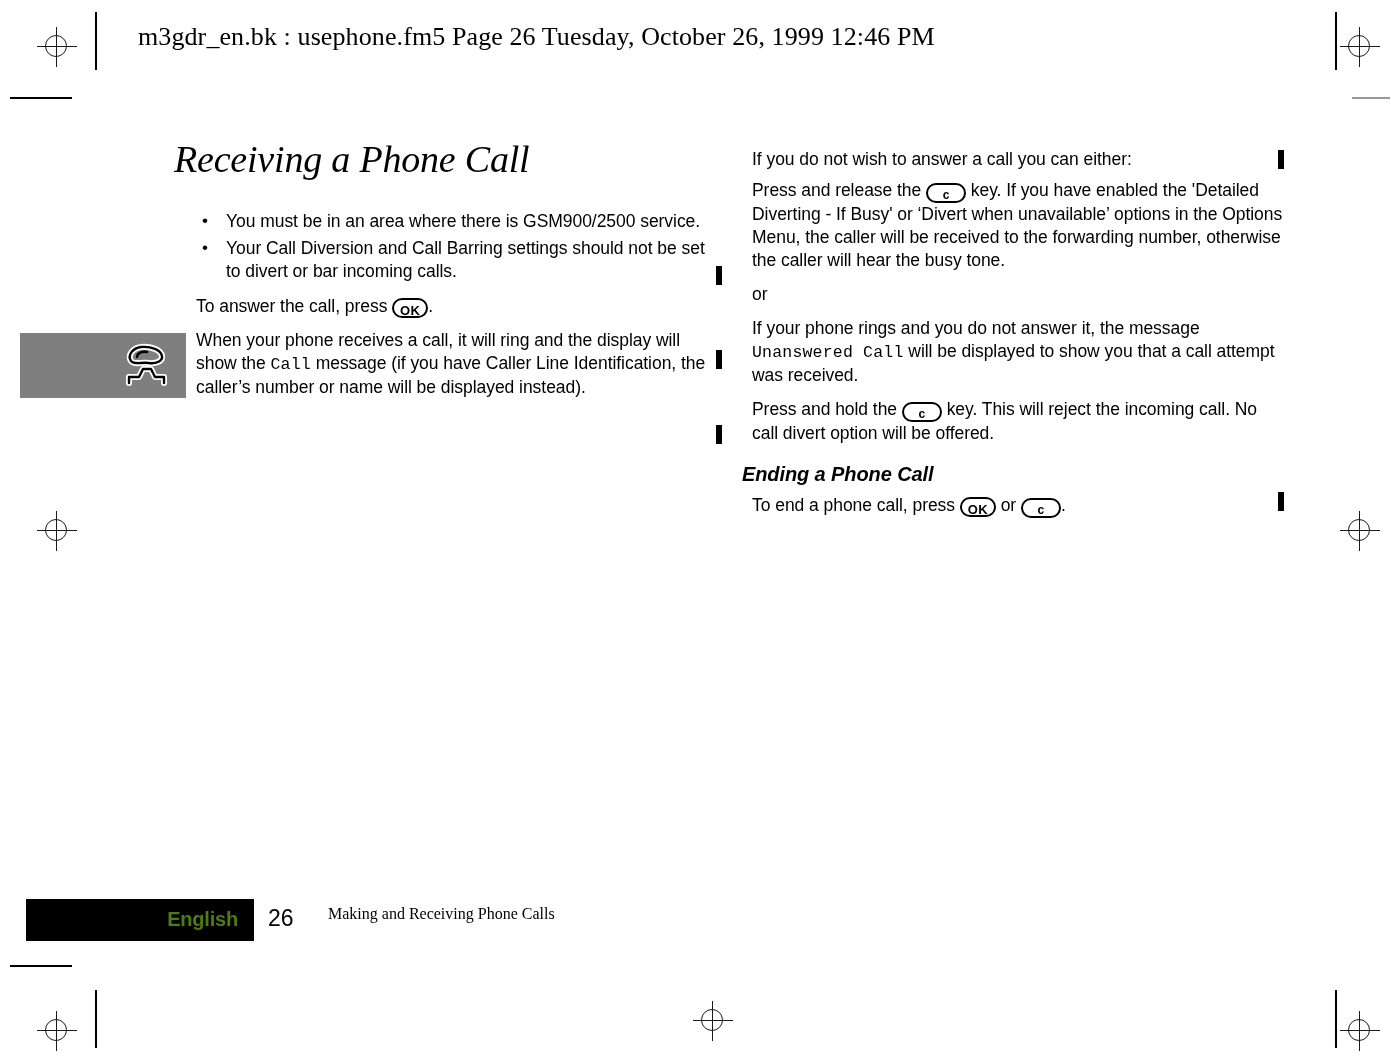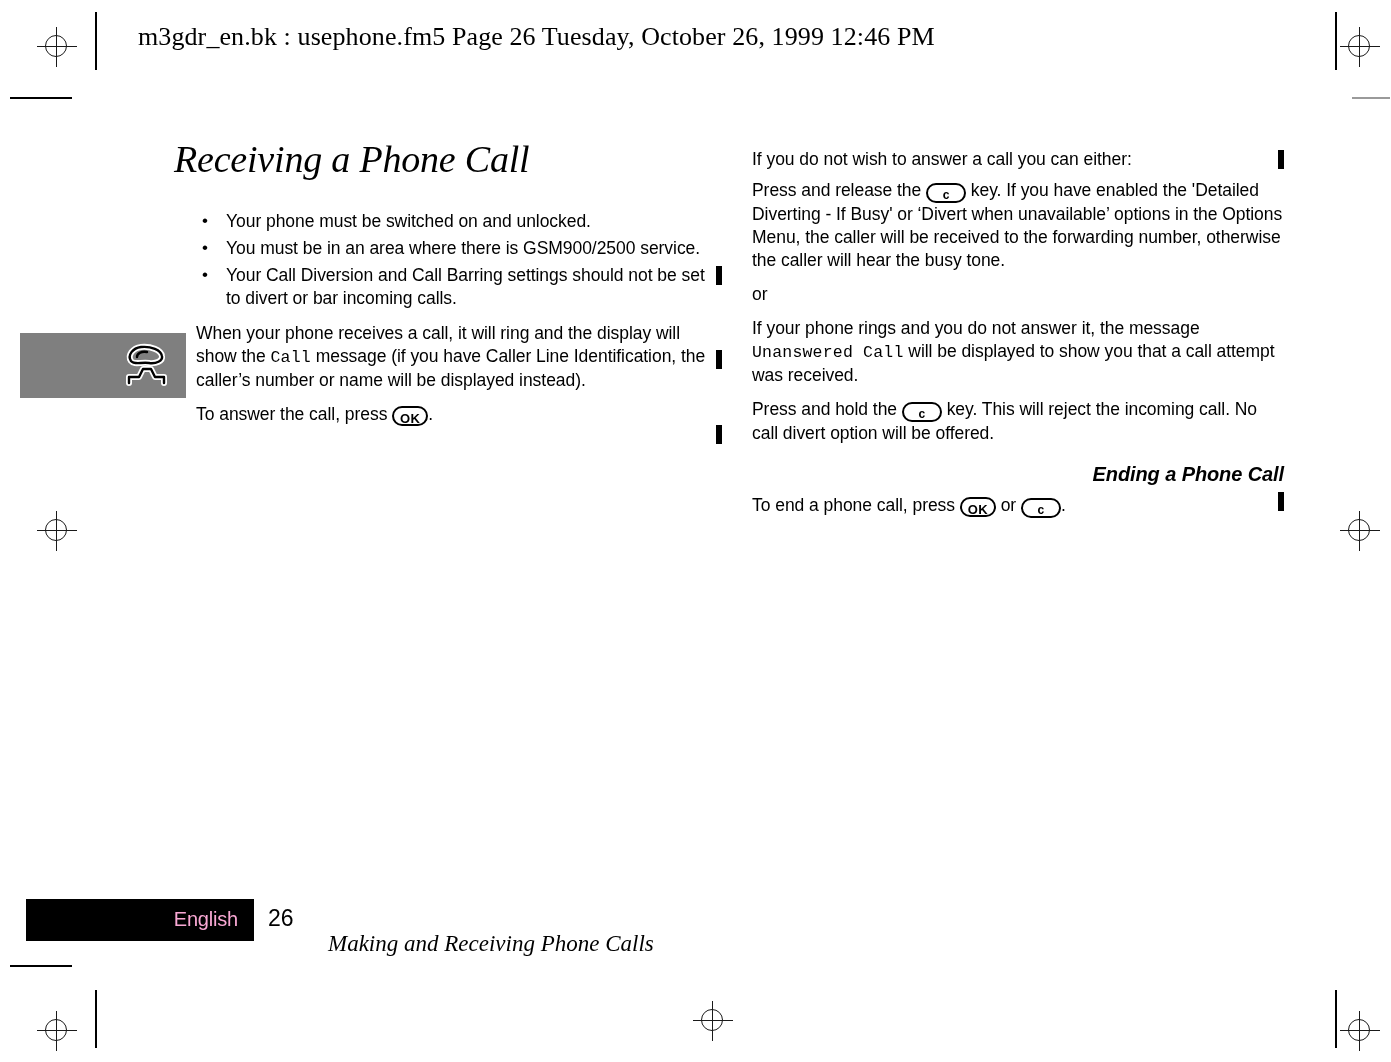--- a/index.html
+++ b/index.html
@@ -91,21 +91,20 @@
     letter-spacing: -0.2px;
   }
 
   h2.section-title {
     font-family: "Liberation Sans", sans-serif;
     font-style: italic;
     font-weight: bold;
     font-size: 20px;
     margin: 18px 0 8px -10px;
     letter-spacing: -0.1px;
-    text-align: right;
   }
 
   p.body-text {
     font-size: 17.5px;
     line-height: 23px;
     margin: 8px 0 11px 0;
     letter-spacing: -0.05px;
   }
   p.tight { margin-bottom: 4px; }
 
@@ -195,39 +194,38 @@
     left: 26px;
     top: 899px;
     width: 228px;
     height: 42px;
     background: #000;
   }
   .footer-lang span {
     position: absolute;
     right: 16px;
     top: 9px;
-    color: #f9a8d4;
+    color: #4d7c0f;
     font-size: 20px;
-    font-weight: normal;
+    font-weight: bold;
     letter-spacing: -0.2px;
   }
   .footer-page {
     position: absolute;
     left: 268px;
     top: 905px;
     font-size: 23px;
     font-weight: normal;
   }
   .footer-title {
     position: absolute;
     left: 328px;
-    top: 931px;
+    top: 905px;
     font-family: "Liberation Serif", serif;
-    font-style: italic;
-    font-size: 23px;
+    font-size: 16px;
     white-space: nowrap;
   }
 </style>
 </head>
 <body>
 
 <div class="crop-line" style="left:95px; top:12px; width:1.5px; height:58px;"></div>
 <div class="crop-line" style="left:10px; top:97px; width:62px; height:1.5px;"></div>
 <div class="reg-mark" style="left:34px; top:24px;">
   <div class="circle"></div>
@@ -293,28 +291,27 @@
         </g>
       </svg>
     </div>
   </div>
 
   <div class="col col-left">
     <h1 class="chapter-title">Receiving a Phone Call</h1>
 
 
     <ul class="bullets">
-      <li>Your phone must be switched on and unlocked.</li>
       <li>You must be in an area where there is GSM900/2500 service.</li>
       <li>Your Call Diversion and Call Barring settings should not be set to divert or bar incoming calls.</li>
     </ul>
 
+    <p class="body-text"><span>To answer the call, press </span><span class="key key-ok">OK</span><span>.</span></p>
+
     <p class="body-text"><span>When your phone receives a call, it will ring and the display will show the </span><span class="lcd">Call</span><span> message (if you have Caller Line Identification, the caller’s number or name will be displayed instead).</span></p>
-
-    <p class="body-text"><span>To answer the call, press </span><span class="key key-ok">OK</span><span>.</span></p>
   </div>
 
   <div class="col col-right">
     <p class="body-text tight">If you do not wish to answer a call you can either:</p>
 
     <p class="body-text indent"><span>Press and release the </span><span class="key key-c">c</span><span> key. If you have enabled the 'Detailed Diverting - If Busy' or ‘Divert when unavailable’ options in the Options Menu, the caller will be received to the forwarding number, otherwise the caller will hear the busy tone.</span></p>
 
     <p class="body-text indent">or</p>
 
     <p class="body-text"><span>If your phone rings and you do not answer it, the message </span><span class="lcd">Unanswered Call</span><span> will be displayed to show you that a call attempt was received.</span></p>

